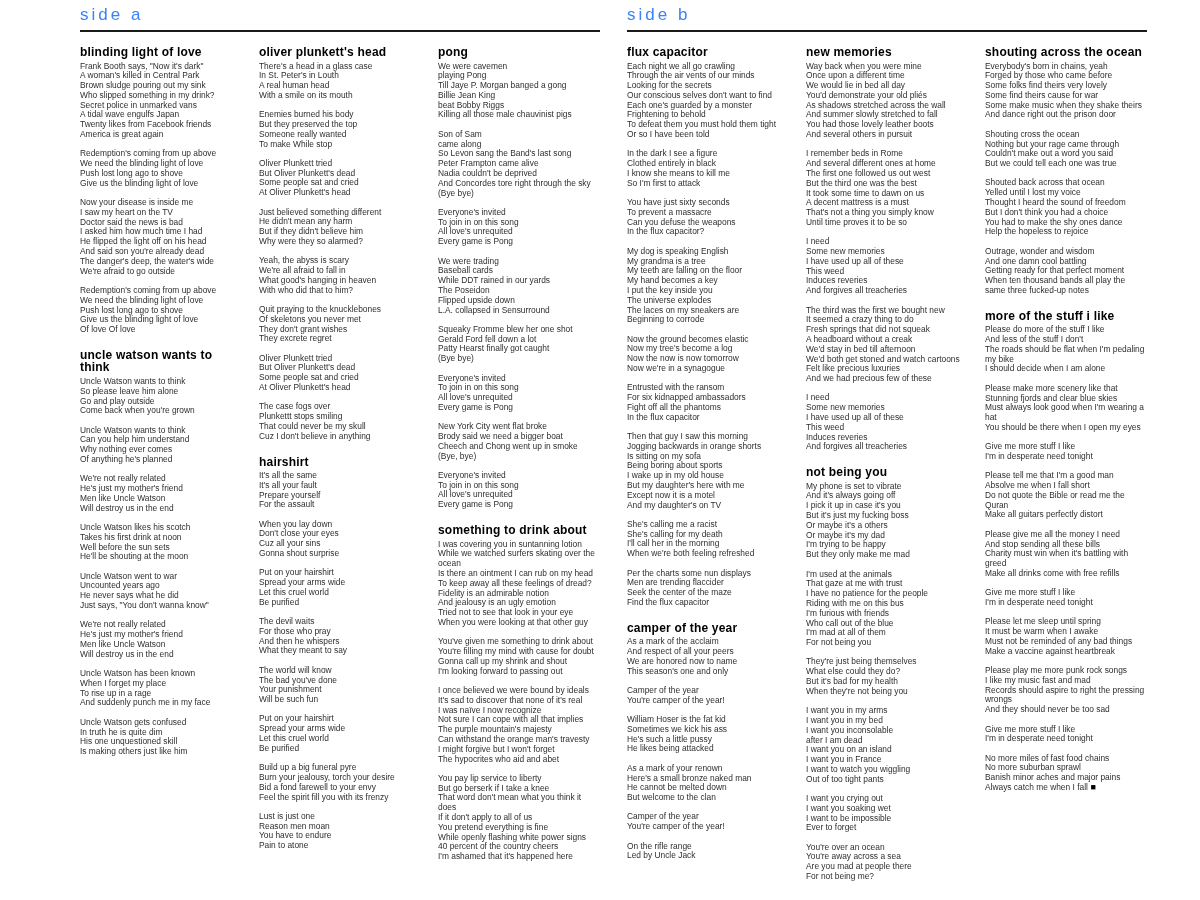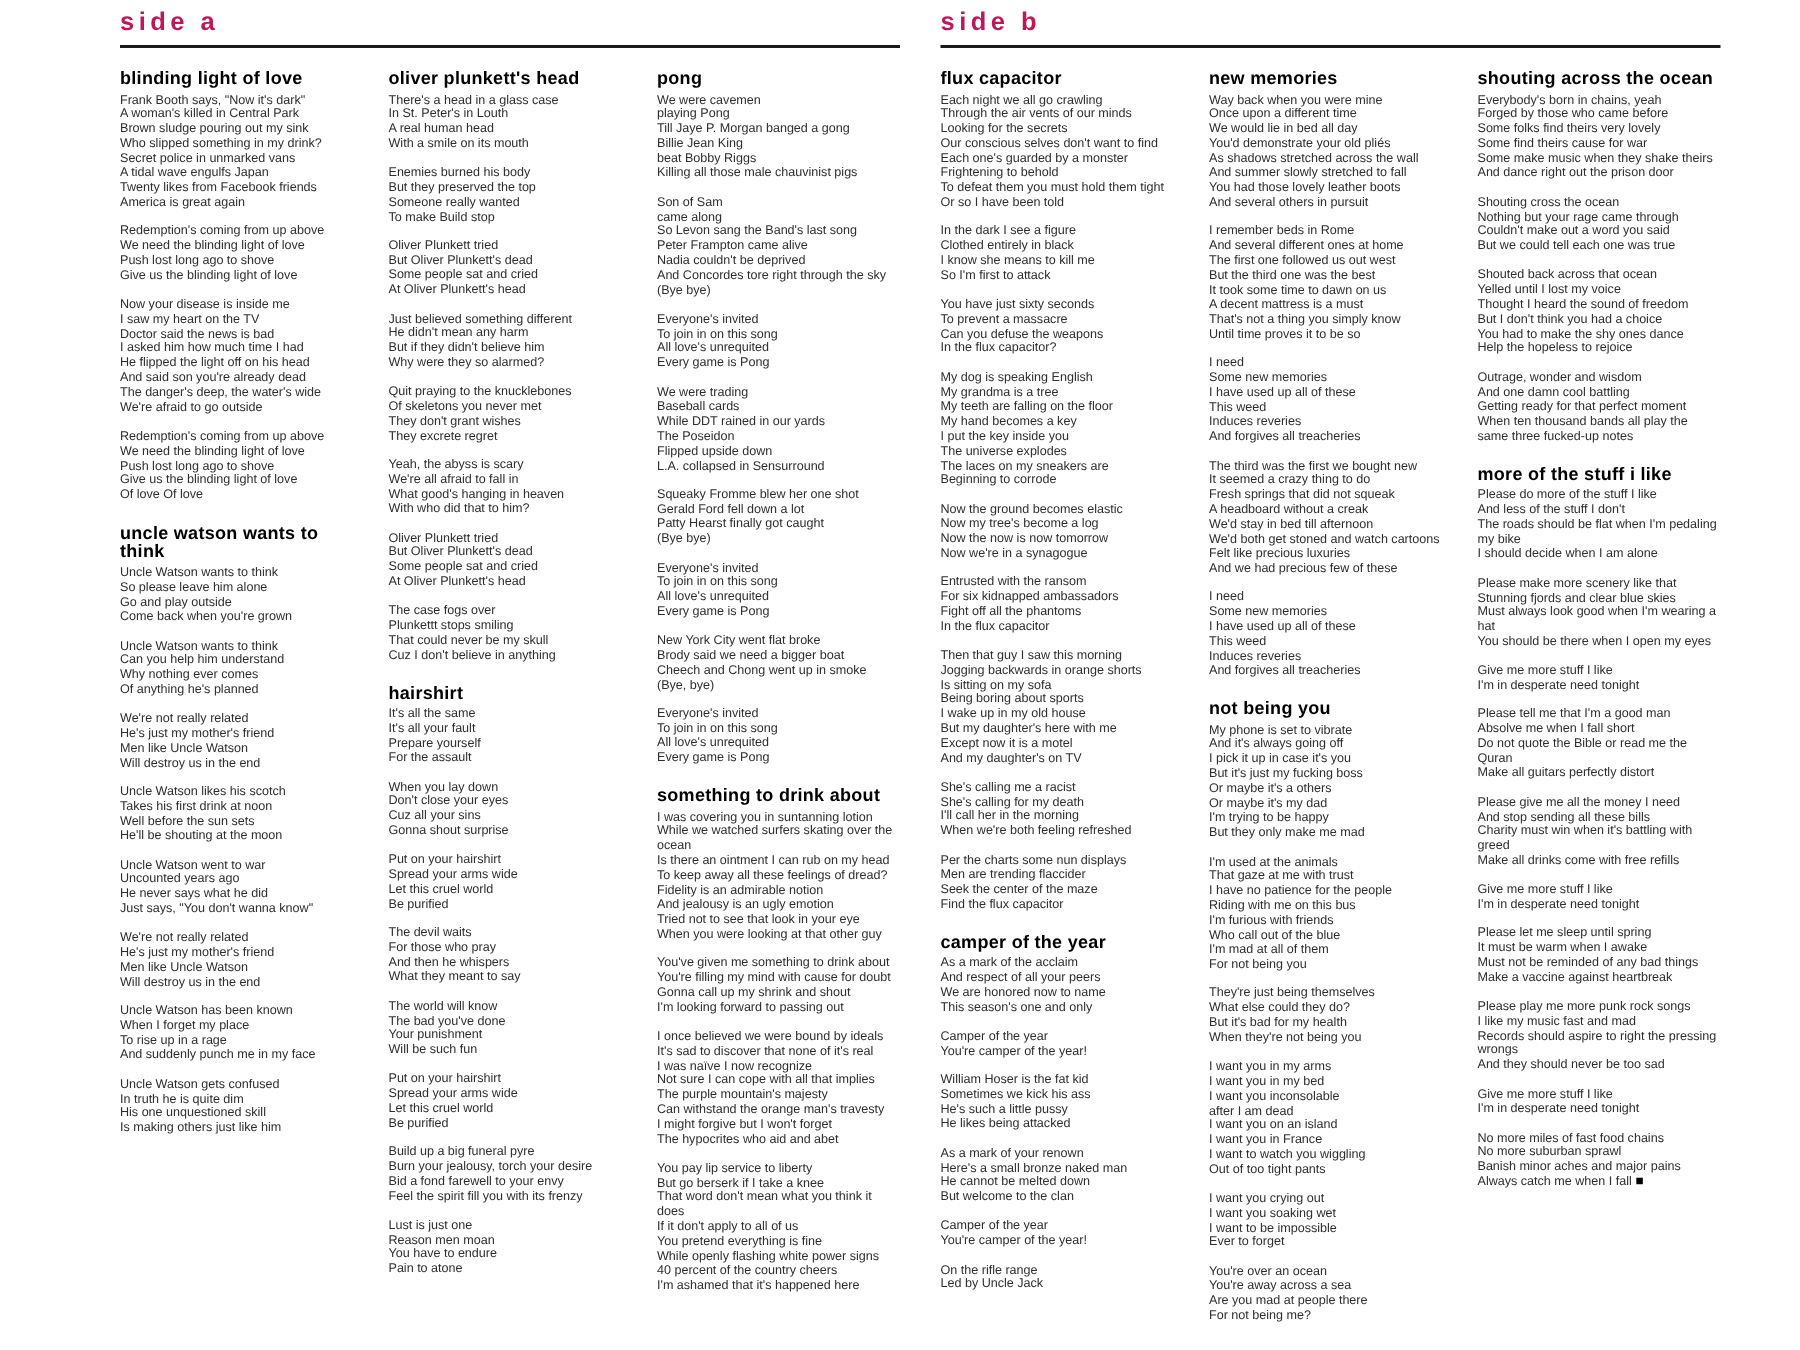--- a/index.html
+++ b/index.html
@@ -8,22 +8,22 @@
     background: #ffffff;
     overflow: hidden;
     position: relative;
     font-family: "Liberation Sans", sans-serif;
     -webkit-font-smoothing: antialiased;
   }
   .side { position: absolute; top: 5px; width: 520px; }
   .side-a { left: 80px; }
   .side-b { left: 627px; }
   .side-label {
-    font-size: 17px; font-weight: bold; letter-spacing: 3px;
-    color: #be185d; margin: 0 0 5px 0; line-height: 20px;
+    font-size: 17px; font-weight: normal; letter-spacing: 3px;
+    color: #3b82f6; margin: 0 0 5px 0; line-height: 20px;
   }
   .rule { height: 2px; background: #1a1a1a; margin: 0 0 14px 0; }
   .cols { display: flex; gap: 19px; align-items: flex-start; }
   .col { width: 160px; flex: none; }
   .song-title {
     font-size: 12px; font-weight: bold; color: #000;
     letter-spacing: 0.2px; line-height: 12.5px;
     margin: 14px 0 3px 0;
   }
   .song-title:first-child { margin-top: 0; }
@@ -132,45 +132,45 @@
         <p class="stanza">
           <span class="line">There's a head in a glass case</span>
           <span class="line">In St. Peter's in Louth</span>
           <span class="line">A real human head</span>
           <span class="line">With a smile on its mouth</span>
         </p>
         <p class="stanza">
           <span class="line">Enemies burned his body</span>
           <span class="line">But they preserved the top</span>
           <span class="line">Someone really wanted</span>
-          <span class="line">To make Build stop</span>
+          <span class="line">To make While stop</span>
         </p>
         <p class="stanza">
           <span class="line">Oliver Plunkett tried</span>
           <span class="line">But Oliver Plunkett's dead</span>
           <span class="line">Some people sat and cried</span>
           <span class="line">At Oliver Plunkett's head</span>
         </p>
         <p class="stanza">
           <span class="line">Just believed something different</span>
           <span class="line">He didn't mean any harm</span>
           <span class="line">But if they didn't believe him</span>
           <span class="line">Why were they so alarmed?</span>
         </p>
         <p class="stanza">
+          <span class="line">Yeah, the abyss is scary</span>
+          <span class="line">We're all afraid to fall in</span>
+          <span class="line">What good's hanging in heaven</span>
+          <span class="line">With who did that to him?</span>
+        </p>
+        <p class="stanza">
           <span class="line">Quit praying to the knucklebones</span>
           <span class="line">Of skeletons you never met</span>
           <span class="line">They don't grant wishes</span>
           <span class="line">They excrete regret</span>
-        </p>
-        <p class="stanza">
-          <span class="line">Yeah, the abyss is scary</span>
-          <span class="line">We're all afraid to fall in</span>
-          <span class="line">What good's hanging in heaven</span>
-          <span class="line">With who did that to him?</span>
         </p>
         <p class="stanza">
           <span class="line">Oliver Plunkett tried</span>
           <span class="line">But Oliver Plunkett's dead</span>
           <span class="line">Some people sat and cried</span>
           <span class="line">At Oliver Plunkett's head</span>
         </p>
         <p class="stanza">
           <span class="line">The case fogs over</span>
           <span class="line">Plunkettt stops smiling</span>

